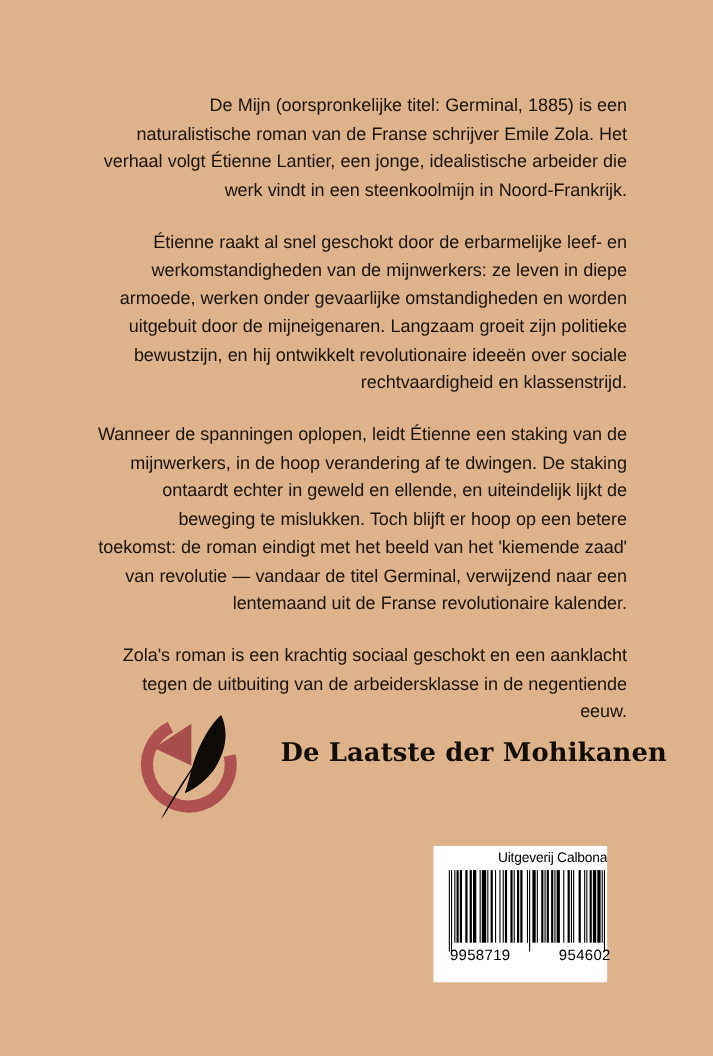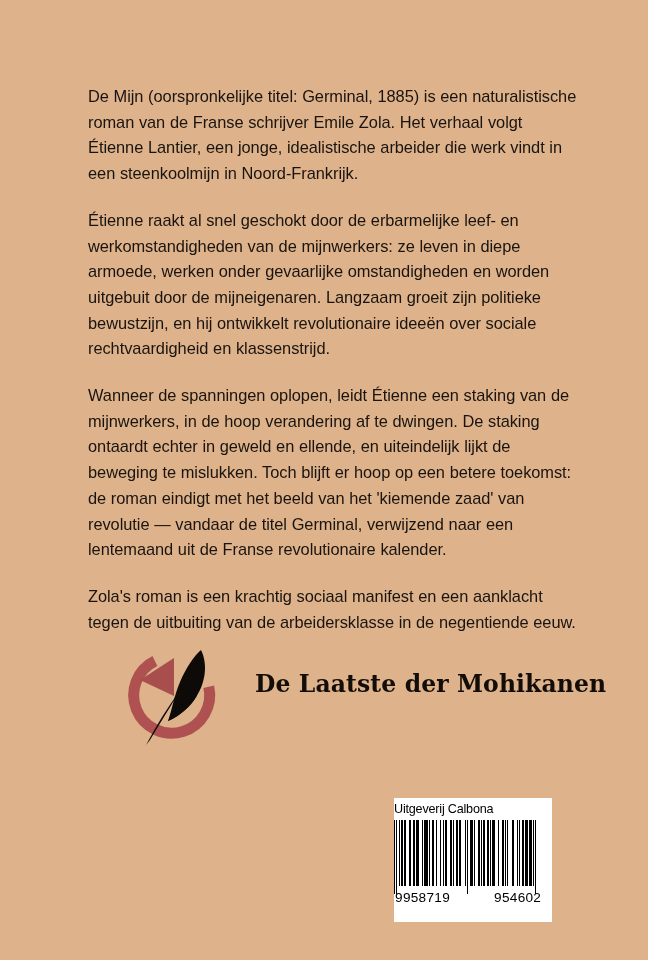--- a/index.html
+++ b/index.html
@@ -24,27 +24,28 @@
   }
 
   
   .blurb {
     position: absolute;
     left: 88px;
     top: 84px;
     width: 492px;
   }
   .blurb-para {
-    margin: 0 0 21px 0;
+    margin: 0 10px 21px 0;
     font-family: "Liberation Sans", sans-serif;
     font-size: 16.4px;
     line-height: 25.7px;
     color: #19140f;
     letter-spacing: -0.05px;
     word-spacing: 0.2px;
+    text-align: right;
   }
   .blurb-para:last-child {
     margin-bottom: 0;
   }
 
   
   .publisher-logo {
     position: absolute;
     left: 122px;
     top: 644px;
@@ -73,29 +74,29 @@
     letter-spacing: 0.1px;
     white-space: nowrap;
     margin-left: 4px;
     margin-top: 26px;
   }
 
   
   .barcode-label {
     position: absolute;
     left: 394px;
-    top: 798px;
+    top: 769px;
     width: 158px;
     height: 124px;
     background: #ffffff;
     box-sizing: border-box;
     padding: 4px 0 0 0;
     display: flex;
     flex-direction: column;
-    align-items: flex-start;
+    align-items: flex-end;
   }
   .barcode-publisher {
     font-family: "Liberation Sans", sans-serif;
     font-size: 12.6px;
     color: #000000;
     line-height: 15px;
     text-align: center;
     letter-spacing: -0.2px;
   }
   .barcode-bars-wrap {
@@ -151,21 +152,21 @@
 </style>
 </head>
 <body>
 
 <div id="book-back-cover">
 
   <div class="blurb">
     <p class="blurb-para">De Mijn (oorspronkelijke titel: Germinal, 1885) is een naturalistische roman van de Franse schrijver Emile Zola. Het verhaal volgt Étienne Lantier, een jonge, idealistische arbeider die werk vindt in een steenkoolmijn in Noord-Frankrijk.</p>
     <p class="blurb-para">Étienne raakt al snel geschokt door de erbarmelijke leef- en werkomstandigheden van de mijnwerkers: ze leven in diepe armoede, werken onder gevaarlijke omstandigheden en worden uitgebuit door de mijneigenaren. Langzaam groeit zijn politieke bewustzijn, en hij ontwikkelt revolutionaire ideeën over sociale rechtvaardigheid en klassenstrijd.</p>
     <p class="blurb-para">Wanneer de spanningen oplopen, leidt Étienne een staking van de mijnwerkers, in de hoop verandering af te dwingen. De staking ontaardt echter in geweld en ellende, en uiteindelijk lijkt de beweging te mislukken. Toch blijft er hoop op een betere toekomst: de roman eindigt met het beeld van het 'kiemende zaad' van revolutie — vandaar de titel Germinal, verwijzend naar een lentemaand uit de Franse revolutionaire kalender.</p>
-    <p class="blurb-para">Zola's roman is een krachtig sociaal manifest en een aanklacht tegen de uitbuiting van de arbeidersklasse in de negentiende eeuw.</p>
+    <p class="blurb-para">Zola's roman is een krachtig sociaal geschokt en een aanklacht tegen de uitbuiting van de arbeidersklasse in de negentiende eeuw.</p>
   </div>
 
   <div class="publisher-logo">
     <div class="logo-mark">
       <svg viewBox="0 0 108 110" xmlns="http://www.w3.org/2000/svg">
 
         <path d="M 82 36
                  A 38 38 0 1 1 24 22" fill="none" stroke="#b05151" stroke-width="11" stroke-linecap="butt" transform="rotate(12 52 62)"></path>
 
         <path d="M 52 14 L 52 52 L 18 36 Z" fill="#a84f4e"></path>

